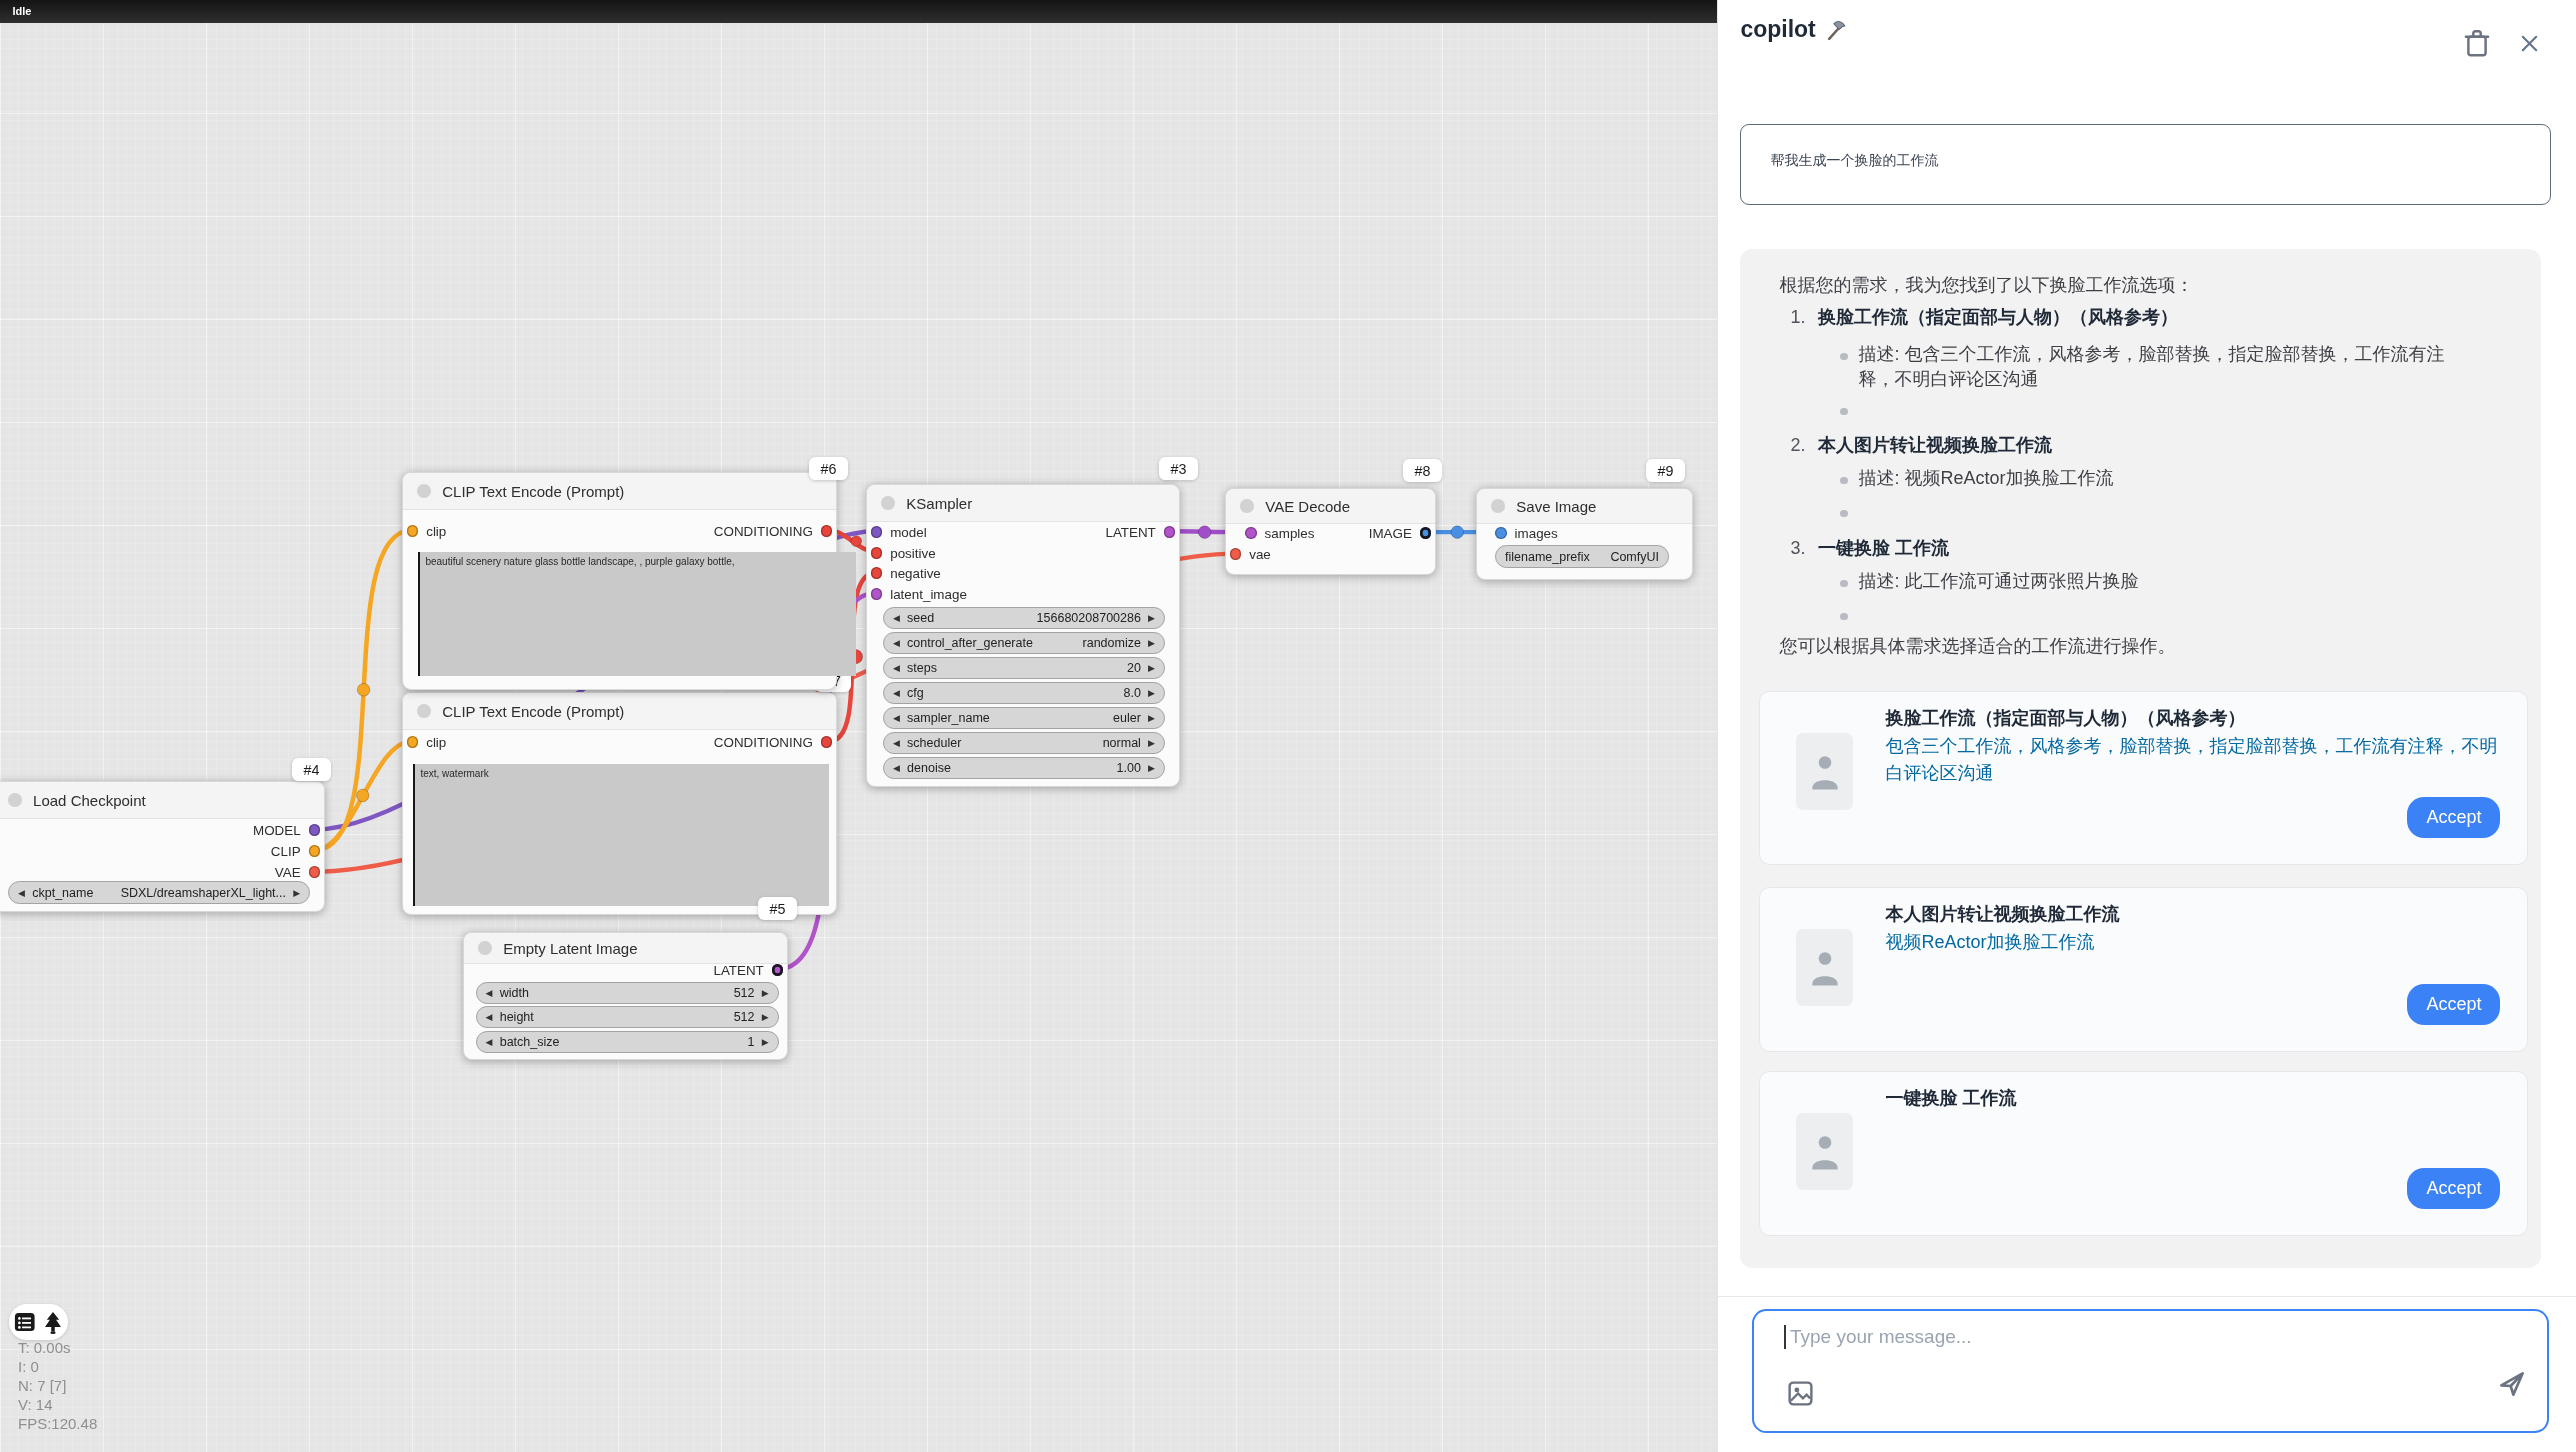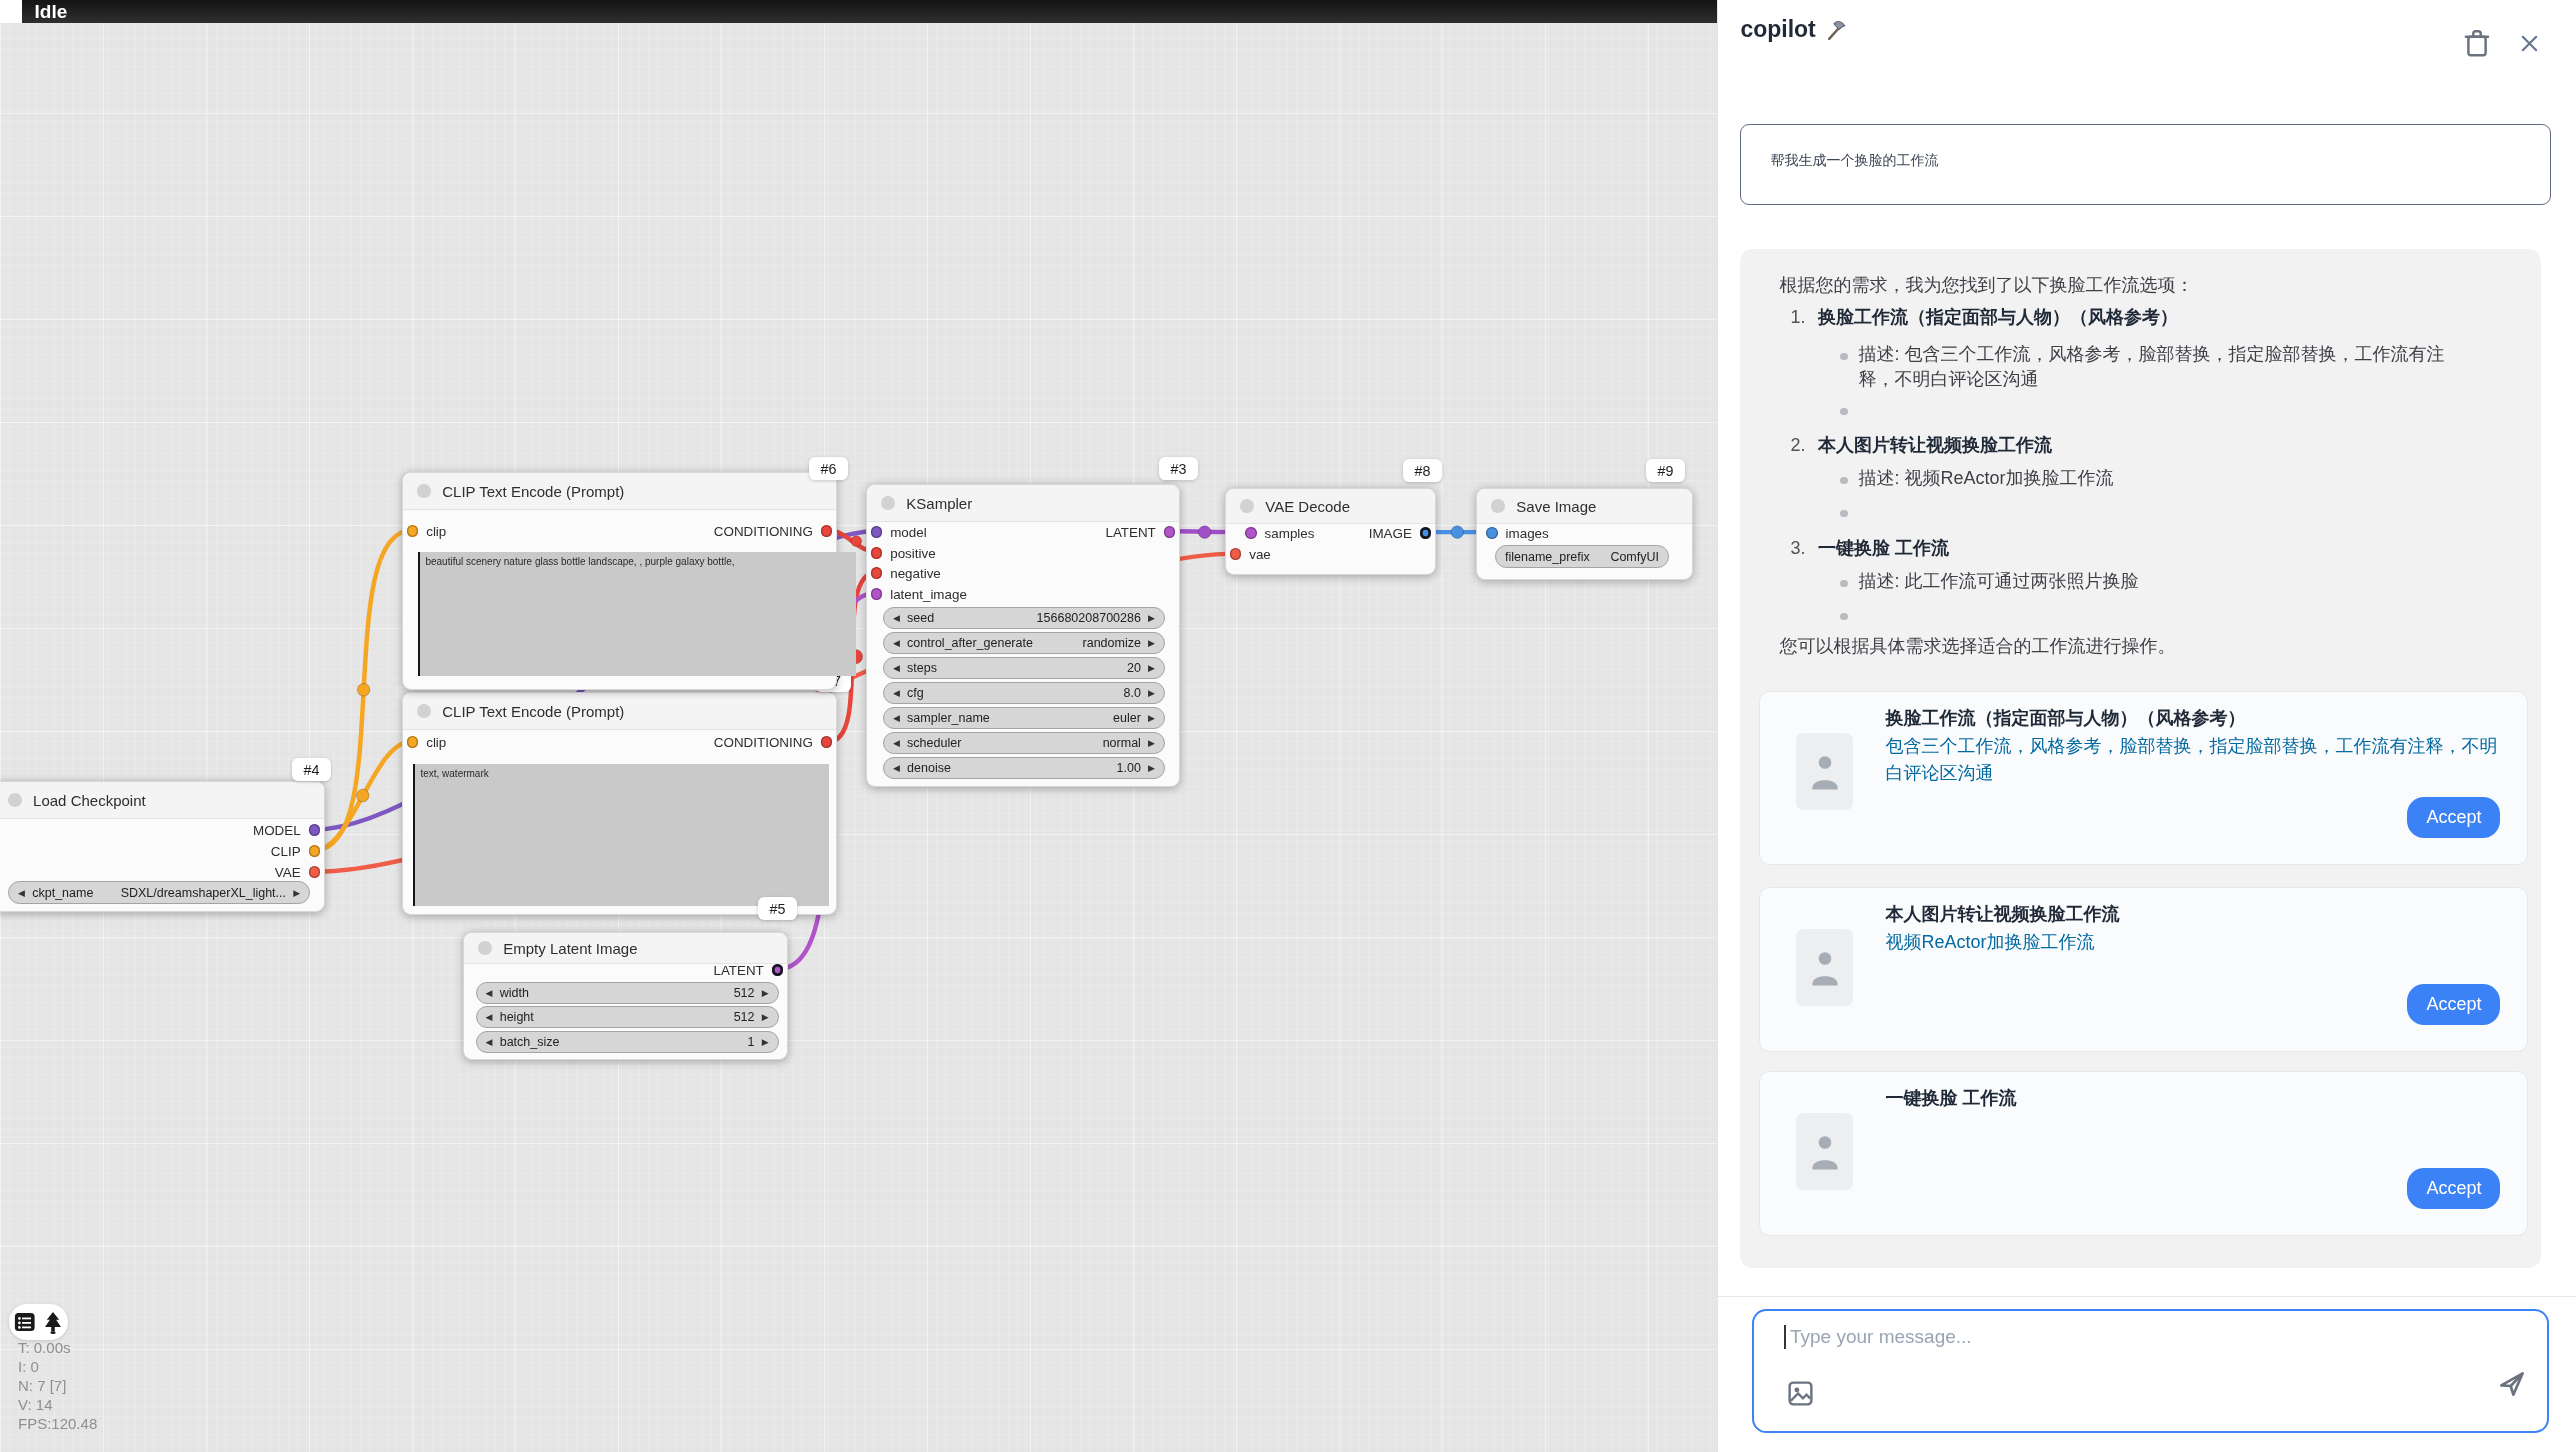--- a/index.html
+++ b/index.html
@@ -1,21 +1,21 @@
 <!DOCTYPE html>
 <html style="font-size:14.3px"><head>
 <meta charset="utf-8">
 <style>
   html,body{margin:0;padding:0;background:#fff;}
   #app{position:relative;width:2576px;height:1453px;overflow:hidden;
        font-family:"Liberation Sans",sans-serif;-webkit-font-smoothing:antialiased;}
   
   .topbar{position:absolute;left:0;top:0;width:1717px;height:23px;z-index:6;
-    background:linear-gradient(#141414,#2f2f2f);color:#fff;font-size:19px;font-weight:bold;
-    line-height:23px;padding-left:12.5px;box-sizing:border-box;margin-left:22px;}
+    background:linear-gradient(#141414,#2f2f2f);color:#fff;font-size:11px;font-weight:bold;
+    line-height:23px;padding-left:12.5px;box-sizing:border-box;}
   .canvas{position:absolute;left:0;top:23px;width:1717px;height:1430px;background-color:#e5e5e5;
     background-image:
       repeating-linear-gradient(0deg, rgba(255,255,255,.5) 0 0.9px, transparent 0.9px 103px),
       repeating-linear-gradient(90deg, rgba(255,255,255,.5) 0 0.9px, transparent 0.9px 103px),
       repeating-linear-gradient(0deg, rgba(255,255,255,.16) 0 0.9px, transparent 0.9px 9px),
       repeating-linear-gradient(90deg, rgba(255,255,255,.16) 0 0.9px, transparent 0.9px 9px);
     z-index:0;}
   .wires{position:absolute;left:0;top:0;z-index:1;pointer-events:none;}
   .node{position:absolute;background:#fbfbfb;border-radius:9px;z-index:4;
     box-shadow:0 1.8px 9px rgba(0,0,0,.28);border:0.9px solid #d8d8d8;box-sizing:border-box;}
@@ -338,21 +338,21 @@
   </div>
   <div class="badge" style="left:1403px;top:459px;width:39px;height:23px;">
     <span>#8</span>
   </div>
 
   <div class="node" style="left:1476px;top:488px;width:217px;height:92px;">
     <div class="node-title" style="height:34px;">
       <span class="tdot"></span>
       <span>Save Image</span>
     </div>
-    <div class="io" style="left:9px;top:38px;">
+    <div class="io" style="left:18px;top:38px;">
       <span class="dot c-image"></span>
       <span class="lbl">images</span>
     </div>
     <div class="widget" style="left:18px;top:56px;width:174px;height:23px;">
       <span>filename_prefix</span>
       <span>ComfyUI</span>
     </div>
   </div>
   <div class="badge" style="left:1646px;top:459px;width:39px;height:23px;">
     <span>#9</span>

